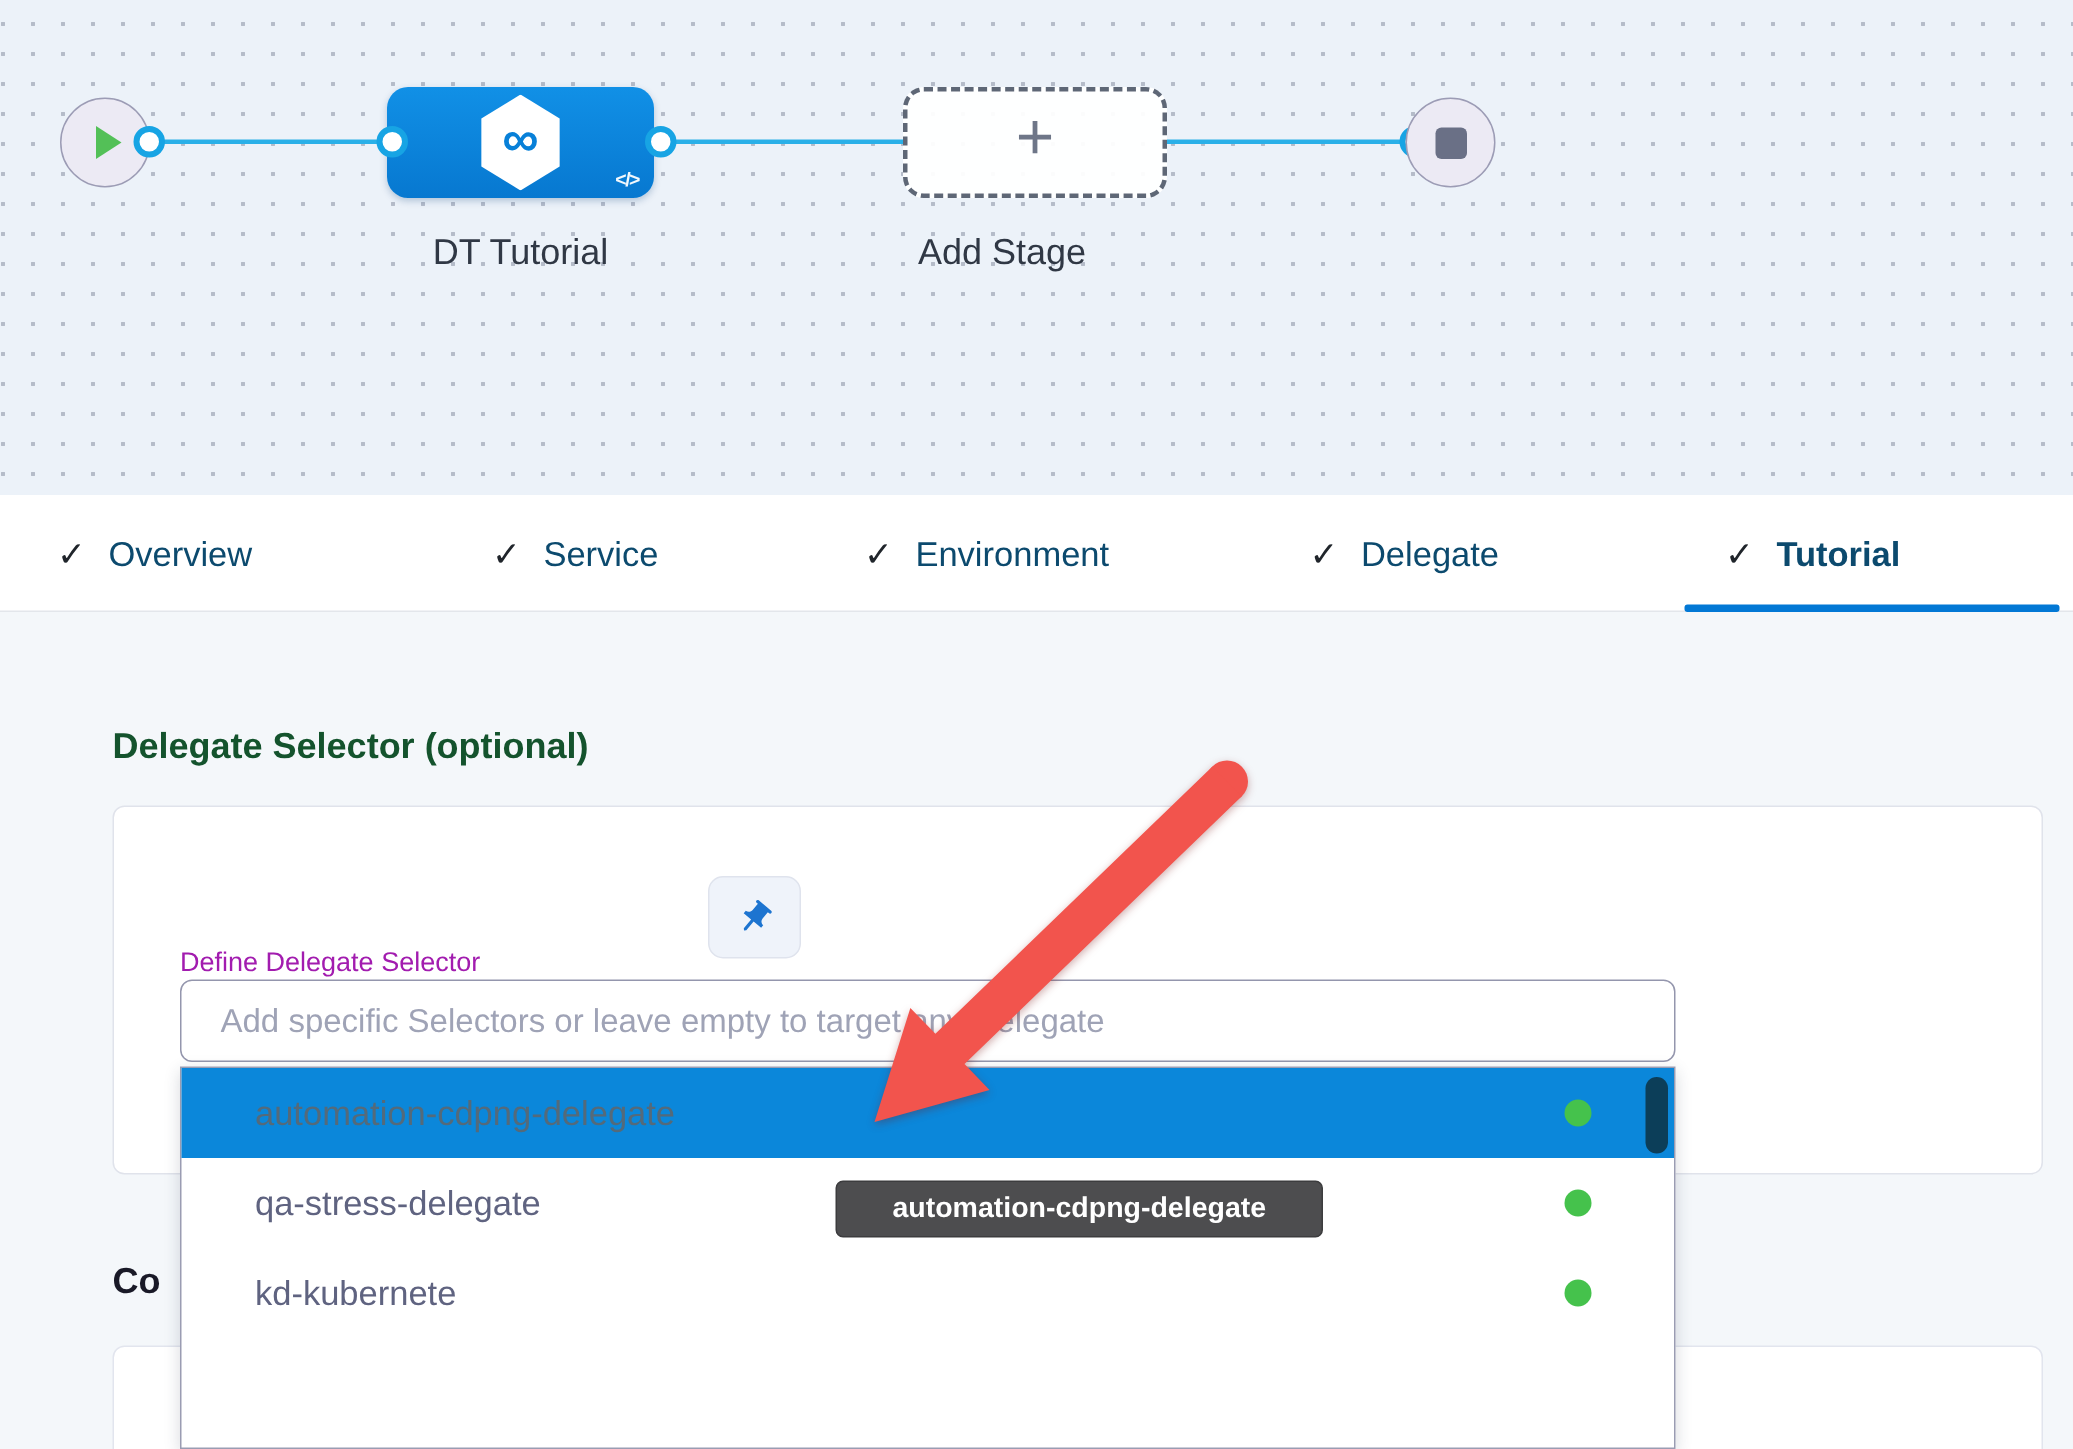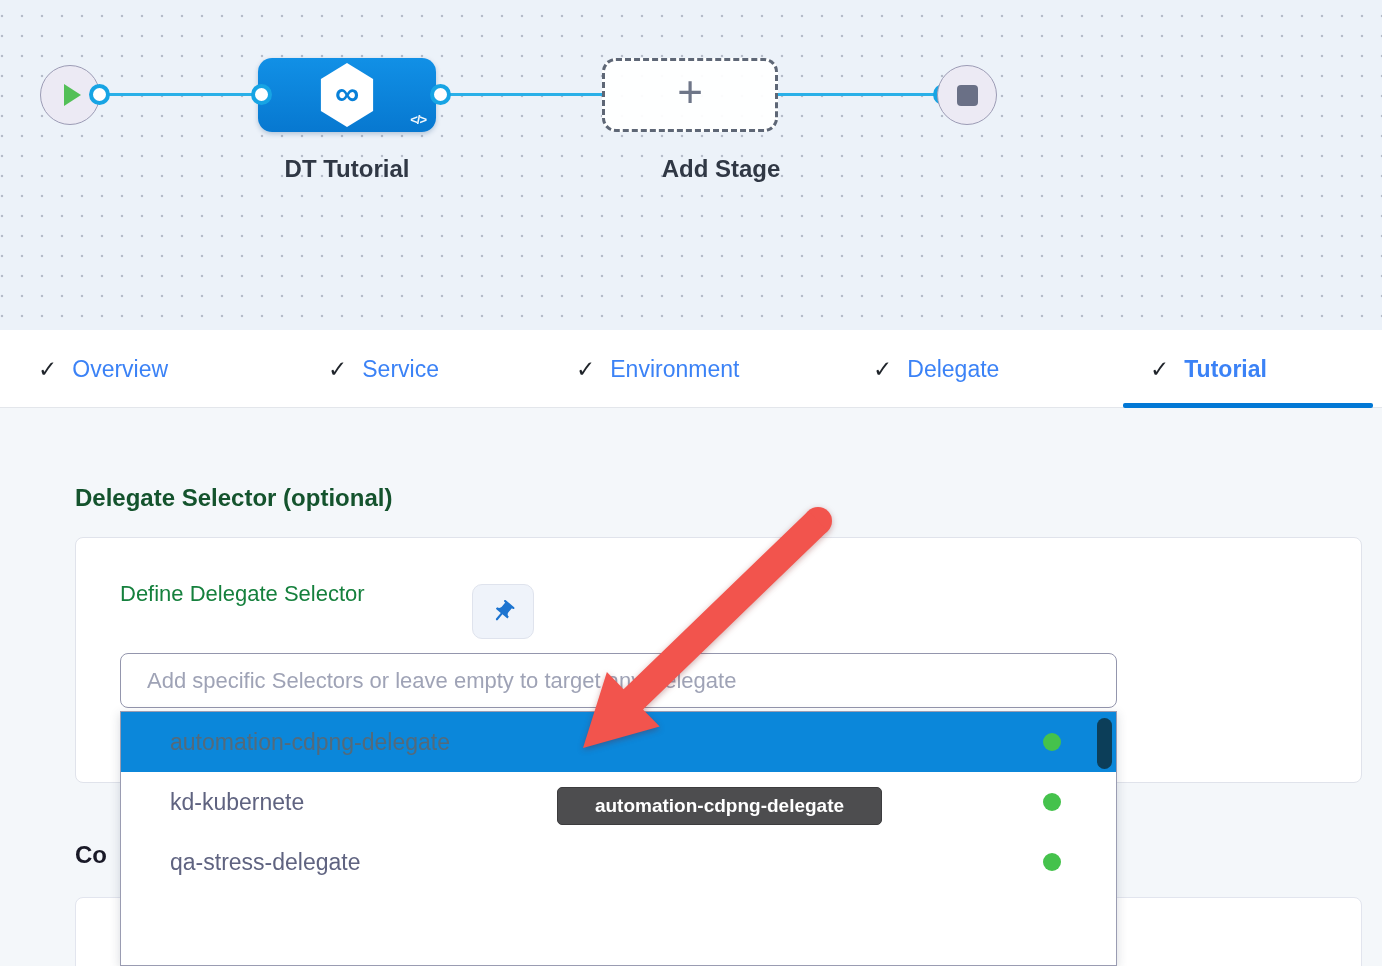--- a/index.html
+++ b/index.html
@@ -21,35 +21,35 @@
   .stage-node{left:258px;top:58px;width:178px;height:74px;border-radius:14px;
     background:linear-gradient(#1190e6,#0778d0);display:flex;align-items:center;justify-content:center;
     box-shadow:0 2px 5px rgba(2,60,120,.25);}
   .hexagon{width:58px;height:64px;background:#fff;display:flex;align-items:center;justify-content:center;
     clip-path:polygon(50% 0,95% 25%,95% 75%,50% 100%,5% 75%,5% 25%);}
   .hexagon span{color:#0880d8;font-size:34px;font-weight:bold;line-height:1;margin-top:-4px;}
   .code-glyph{right:10px;bottom:5px;color:#fff;font-size:13px;font-weight:bold;letter-spacing:-1px;opacity:.95;}
   .addstage-node{left:602px;top:58px;width:176px;height:74px;border-radius:14px;background:rgba(255,255,255,.95);
     border:3px dashed #5e6776;box-sizing:border-box;display:flex;align-items:center;justify-content:center;}
   .plus-glyph{color:#6e7688;font-size:44px;font-weight:200;line-height:0.8;margin-top:-6px;}
-  .node-label{top:155px;font-size:24px;color:#303845;text-align:center;font-weight:700;}
+  .node-label{top:155px;font-size:24px;color:#303845;text-align:center;font-weight:400;}
 
   
   .tabbar{left:0;top:330px;width:1382px;height:78px;background:#fff;border-bottom:1px solid #e3e6eb;box-sizing:border-box;}
   .tab{position:absolute;top:0;height:78px;display:flex;align-items:center;gap:15px;cursor:pointer;}
   .tab .check{font-size:23px;color:#20252b;}
-  .tab .tlabel{font-size:23px;color:#3b82f6;}
+  .tab .tlabel{font-size:23px;color:#0c4a6e;}
   .tab.active .tlabel{font-weight:bold;}
   .tab-underline{left:1123px;top:403px;width:250px;height:5px;background:#0278d5;border-radius:2px;}
 
   
   .section-heading{left:75px;top:484px;font-size:24px;font-weight:bold;color:#14532d;}
   .card1{left:75px;top:537px;width:1287px;height:246px;background:#fff;border:1px solid #e0e3eb;
     border-radius:8px;box-sizing:border-box;z-index:1;}
-  .define-label{left:120px;top:581px;font-size:22px;color:#15803d;z-index:2;}
+  .define-label{left:120px;top:631px;font-size:18px;color:#a21caf;z-index:2;}
   .pin-btn{left:472px;top:584px;width:60px;height:53px;background:#eff3fa;border:1px solid #dfe3ed;
     border-radius:10px;display:flex;align-items:center;justify-content:center;z-index:2;cursor:pointer;}
   .sel-input{left:120px;top:653px;width:997px;height:55px;border:1px solid #9496ad;border-radius:8px;
     box-sizing:border-box;background:#fff;font-size:22px;color:#333;padding:0 26px;z-index:3;
     font-family:"Liberation Sans",sans-serif;outline:none;}
   .sel-input::placeholder{color:#9fa3b6;opacity:1;}
 
   .co-heading{left:75px;top:841px;font-size:24px;font-weight:bold;color:#191927;z-index:2;}
   .card2{left:75px;top:897px;width:1287px;height:100px;background:#fff;border:1px solid #e2e5ee;
     border-radius:8px;box-sizing:border-box;z-index:1;}
@@ -91,21 +91,21 @@
     </div>
     <div class="abs code-glyph">&lt;/&gt;</div>
   </div>
   <div class="abs connector" style="left:251px;"></div>
   <div class="abs connector" style="left:430px;"></div>
   <div class="abs node-label" style="left:258px;width:178px;">DT Tutorial</div>
 
   <div class="abs addstage-node">
     <span class="plus-glyph">+</span>
   </div>
-  <div class="abs node-label" style="left:633px;width:176px;">Add Stage</div>
+  <div class="abs node-label" style="left:580px;width:176px;">Add Stage</div>
 
   <div class="abs connector" style="left:933px;"></div>
   <div class="abs terminal-node" style="left:937px;">
     <div class="stop-sq"></div>
   </div>
 </div>
 
 <div class="abs tabbar">
   <div class="tab" style="left:38px;">
     <span class="check">✓</span>
@@ -147,25 +147,25 @@
 <div class="abs co-heading">Co</div>
 <div class="abs card2"></div>
 
 <div class="abs dropdown">
   <div class="opt highlight">
     <span class="olabel">automation-cdpng-delegate</span>
     <span class="dot"></span>
     <div class="scroll-thumb"></div>
   </div>
   <div class="opt">
-    <span class="olabel">kd-kubernete</span>
+    <span class="olabel">qa-stress-delegate</span>
     <span class="dot"></span>
   </div>
   <div class="opt">
-    <span class="olabel">qa-stress-delegate</span>
+    <span class="olabel">kd-kubernete</span>
     <span class="dot"></span>
   </div>
 </div>
 
 <div class="abs tooltip">
   <span>automation-cdpng-delegate</span>
 </div>
 
 <svg class="abs arrow-svg">
   <g fill="#f2544d" style="filter:drop-shadow(0 2px 3px rgba(120,20,20,.35));">

